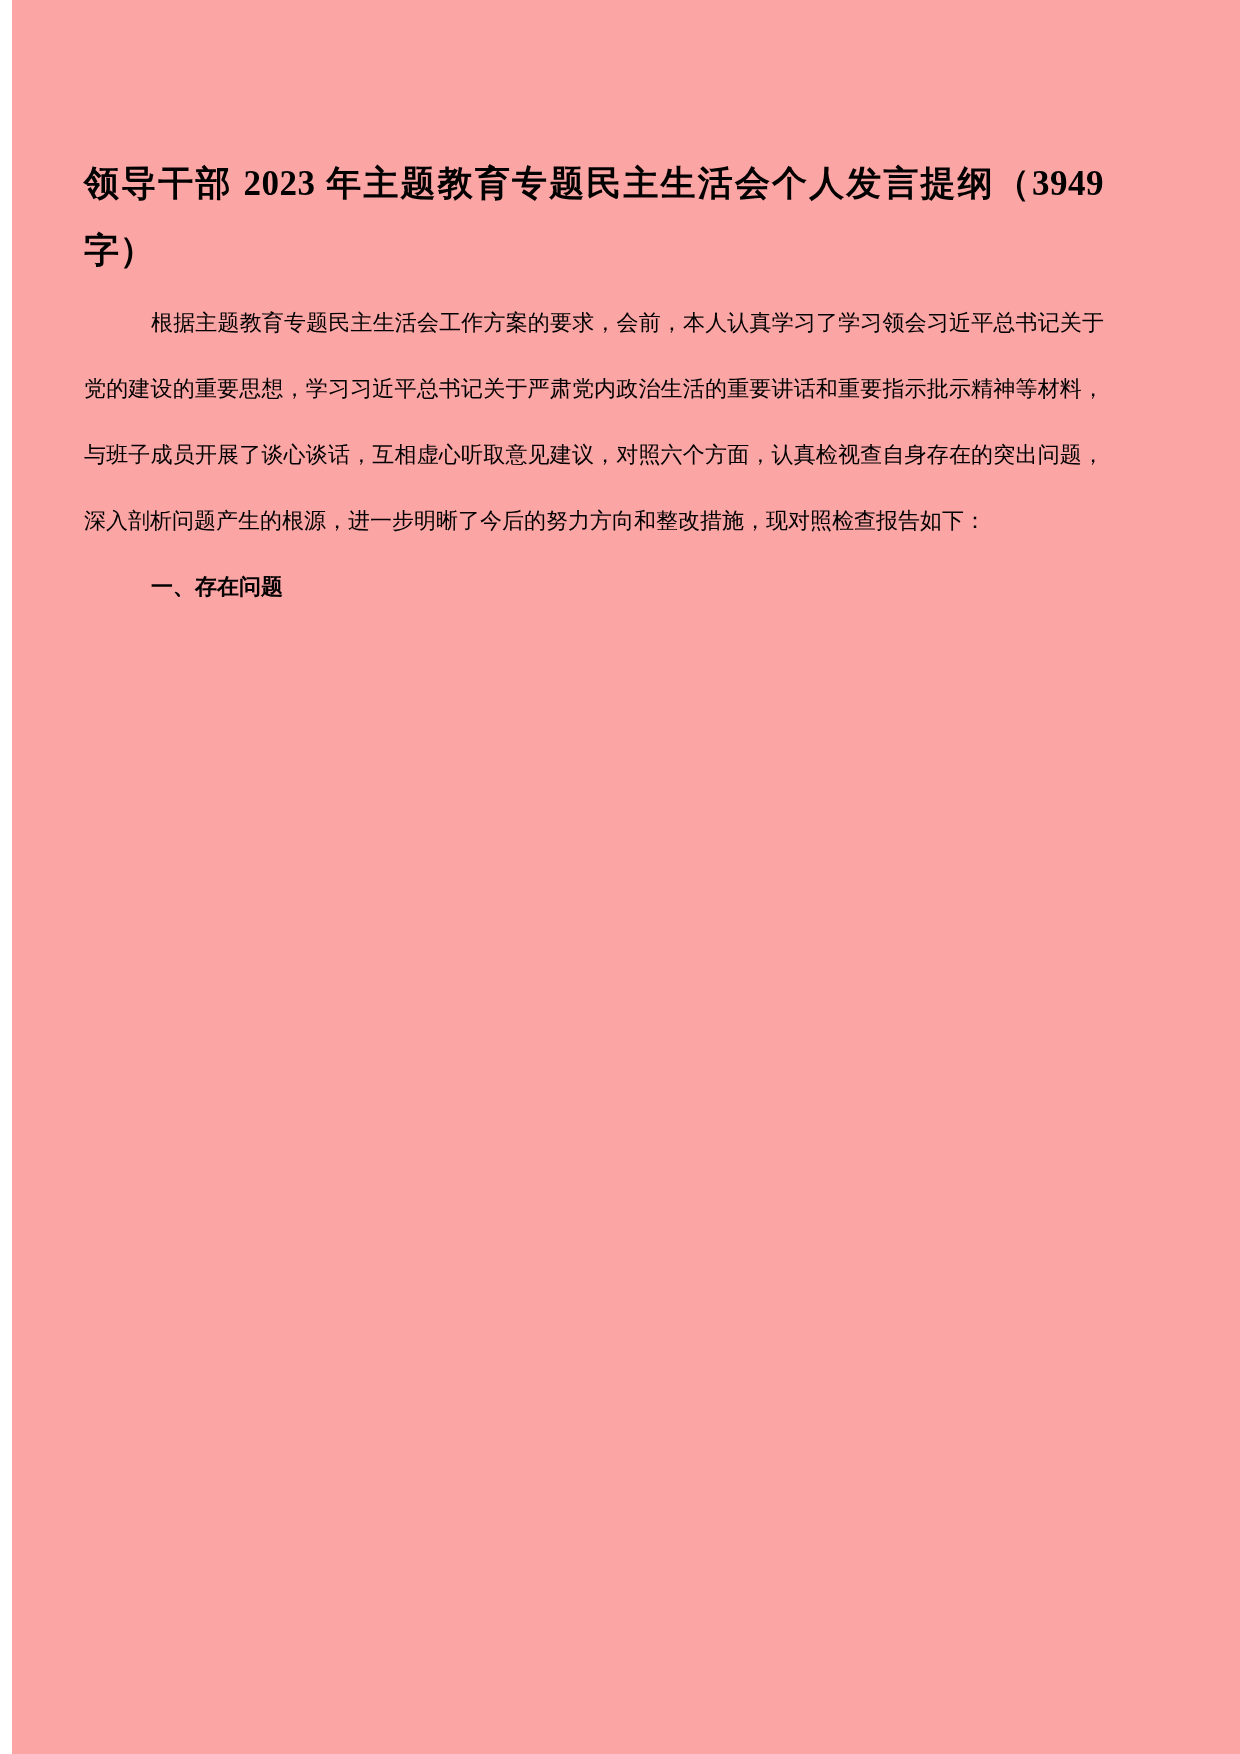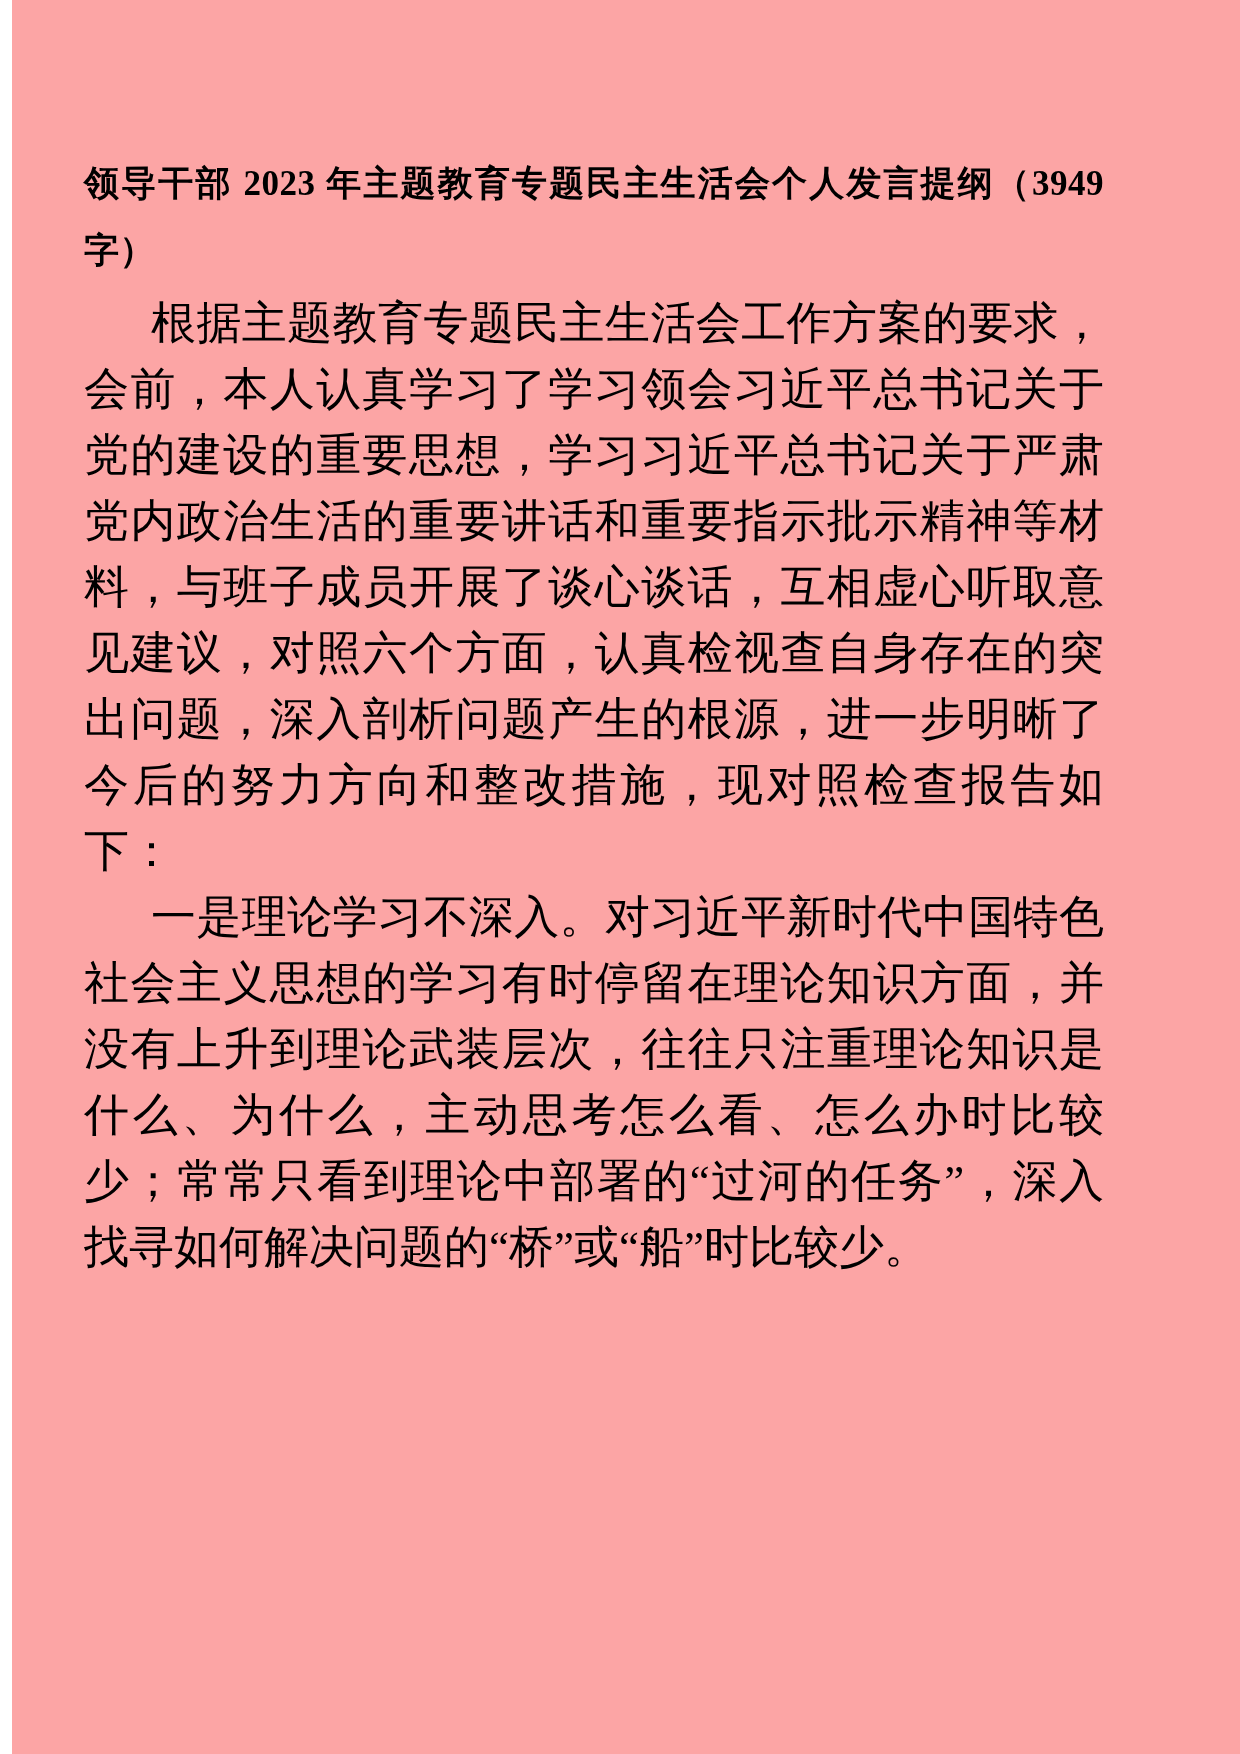--- a/index.html
+++ b/index.html
@@ -25,21 +25,21 @@
   .doc-title {
     font-size: 35px;
     line-height: 67px;
     font-weight: 700;
     letter-spacing: 0.5px;
     margin: 0 0 6px 0;
     text-align: justify;
     text-justify: inter-ideograph;
   }
   .para {
-    font-size: 45px;
+    font-size: 22px;
     line-height: 66px;
     text-align: justify;
     text-justify: inter-ideograph;
     margin: 0;
     text-indent: 67px;
   }
   .para.heading {
     font-weight: 700;
   }
   .para.sub-heading {
@@ -50,17 +50,17 @@
   }
 </style>
 </head>
 <body>
 
 <div class="page clipped">
   <h1 class="doc-title">领导干部 2023 年主题教育专题民主生活会个人发言提纲（3949 字）</h1>
 
   <p class="para">根据主题教育专题民主生活会工作方案的要求，会前，本人认真学习了学习领会习近平总书记关于党的建设的重要思想，学习习近平总书记关于严肃党内政治生活的重要讲话和重要指示批示精神等材料，与班子成员开展了谈心谈话，互相虚心听取意见建议，对照六个方面，认真检视查自身存在的突出问题，深入剖析问题产生的根源，进一步明晰了今后的努力方向和整改措施，现对照检查报告如下：</p>
 
+  <p class="para heading">一、存在问题</p>
 
 
-  <p class="para">一是理论学习不深入。对习近平新时代中国特色社会主义思想的学习有时停留在理论知识方面，并没有上升到理论武装层次，往往只注重理论知识是什么、为什么，主动思考怎么看、怎么办时比较少；常常只看到理论中部署的“过河的任务”，深入找寻如何解决问题的“桥”或“船”时比较少。</p>
 
 </div>
 
 </body></html>

